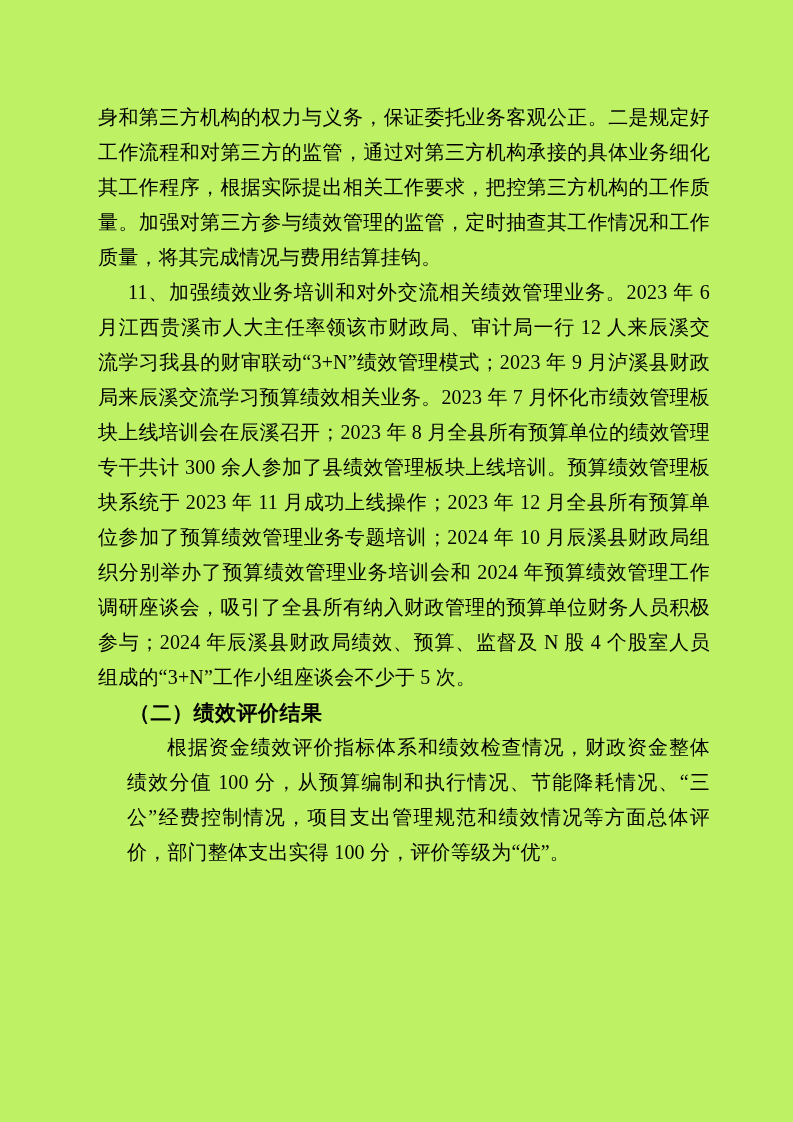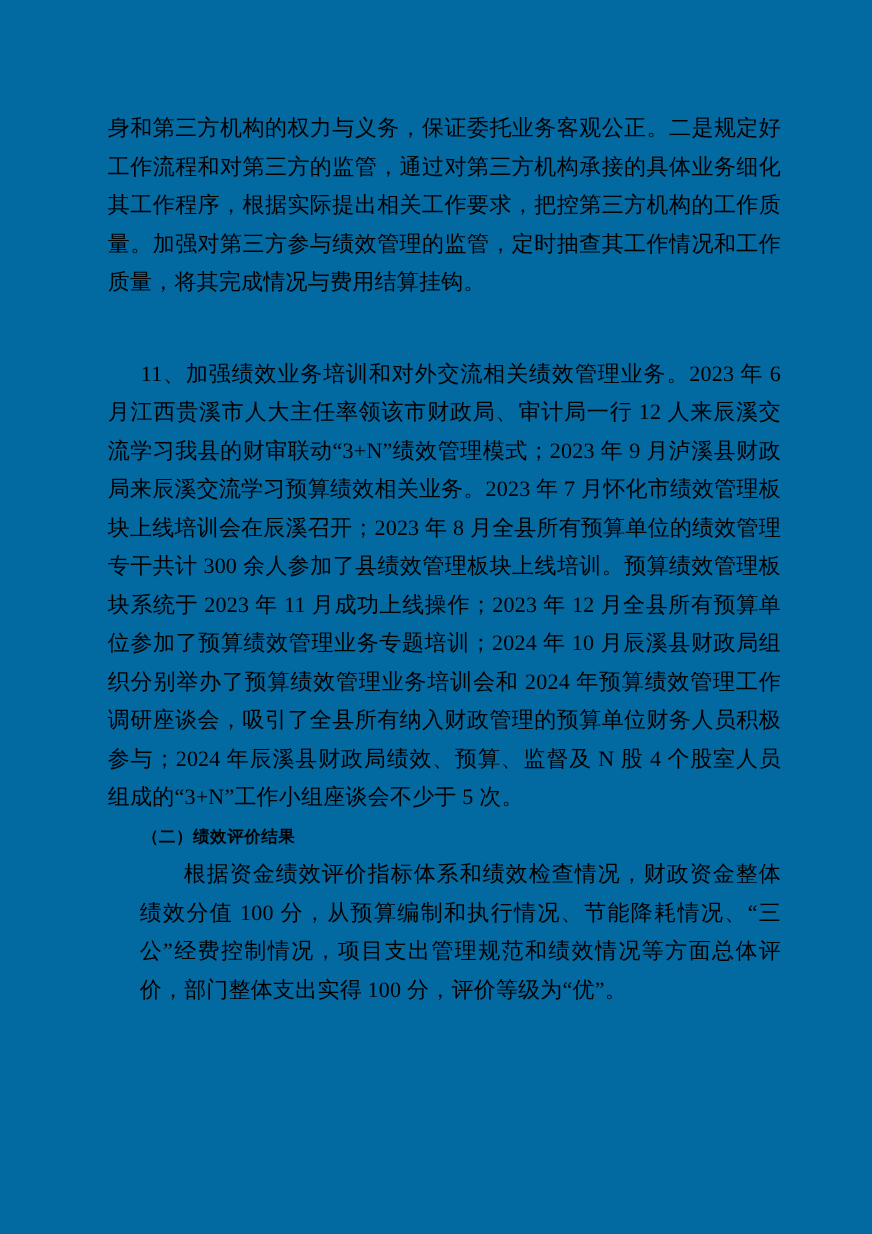--- a/index.html
+++ b/index.html
@@ -5,51 +5,50 @@
   html, body {
     margin: 0;
     padding: 0;
     background: #ffffff;
   }
   .page {
     position: relative;
     width: 793px;
     height: 1122px;
     margin: 0 auto;
-    background: #0369a1;
+    background: #bef264;
     box-sizing: border-box;
     padding: 100px 83px 0 98px;
     overflow: hidden;
     font-family: "Liberation Serif", "DejaVu Serif", serif;
     font-size: 20px;
     line-height: 35px;
     color: #000000;
   }
   .para {
     margin: 0;
     text-align: justify;
     text-justify: inter-ideograph;
     letter-spacing: 0.2px;
   }
   .para.no-indent {
     text-indent: 0;
   }
   .para.indent {
     text-indent: 30px;
-    margin-top: 48px;
   }
   .para.indent-deep {
     text-indent: 40px;
     margin-left: 29px;
   }
   .section-heading {
     margin: 0;
     font-family: "Liberation Sans", "DejaVu Sans", sans-serif;
     font-weight: bold;
-    font-size: 15px;
+    font-size: 21px;
     line-height: 35px;
     text-indent: 31px;
     text-align: left;
     letter-spacing: 0.5px;
   }
 </style>
 </head>
 <body>
 
 <div class="page">

